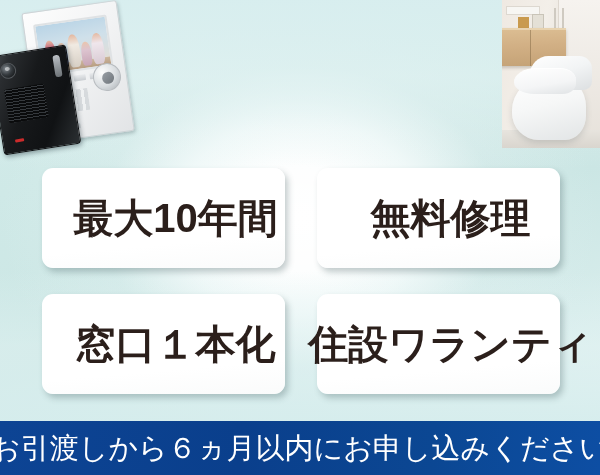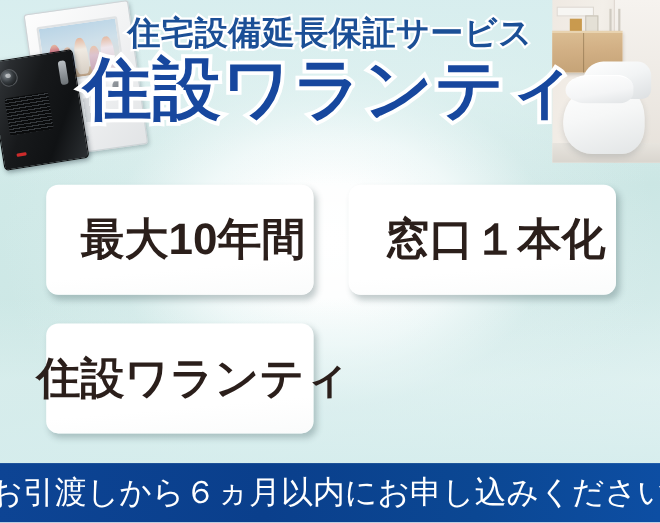--- a/index.html
+++ b/index.html
@@ -272,30 +272,29 @@
     <div class="tl-rail2"></div>
     <div class="tl-shelfitem1"></div>
     <div class="tl-shelfitem2"></div>
     <div class="tl-cabinet"></div>
     <div class="tl-floor"></div>
     <div class="tl-bowl"></div>
     <div class="tl-tank"></div>
     <div class="tl-seat"></div>
   </div>
 
-  <div class="headings">
-    <div class="subtitle">住宅設備延長保証サービス</div>
-    <div class="maintitle">住設ワランティ</div>
-  </div>
 
   <div class="features">
     <div class="feature-box">
       <span class="feature-label">最大10年間</span>
     </div>
     <div class="feature-box">
+      <span class="feature-label">無料修理</span>
+    </div>
+    <div class="feature-box">
       <span class="feature-label">窓口１本化</span>
     </div>
     <div class="feature-box">
       <span class="feature-label">住設ワランティ</span>
     </div>
   </div>
 
   <div class="bottom-banner">
     <span class="banner-text">お引渡しから６ヵ月以内にお申し込みください</span>
   </div>

